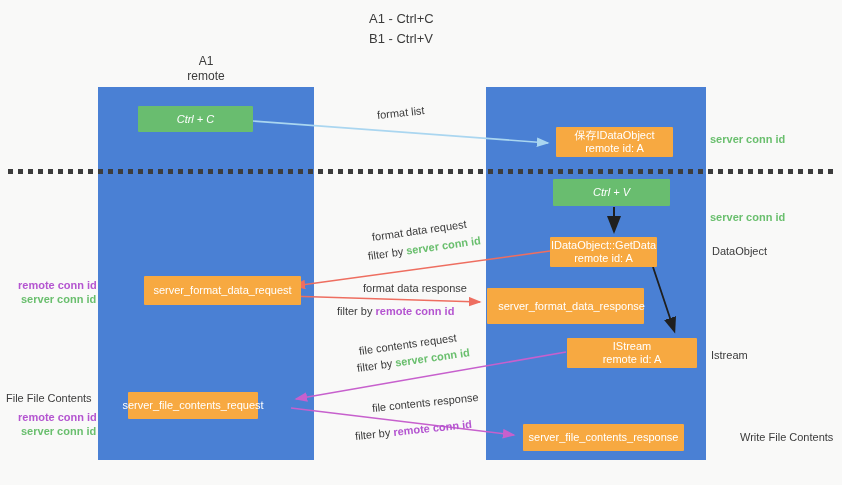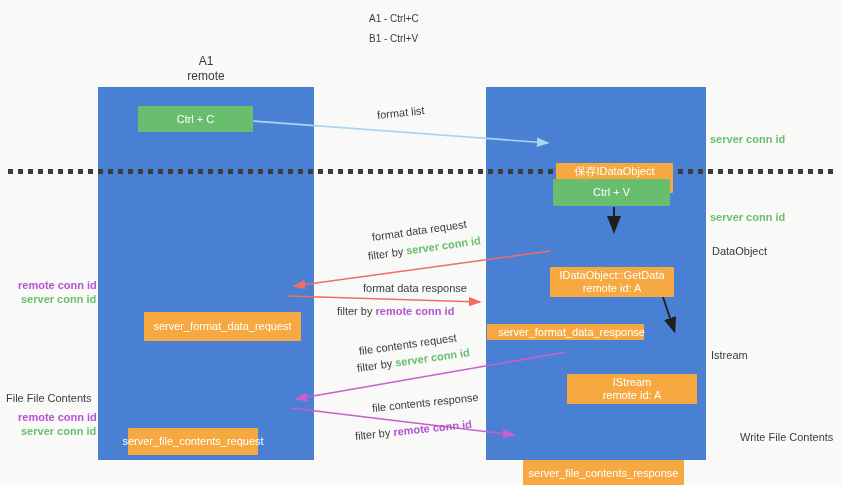--- a/index.html
+++ b/index.html
@@ -13,30 +13,30 @@
   .lifeline {
     position:absolute; top:87px; height:373px;
     background:#4a80d4;
   }
   .lifeline-header {
     position:absolute; top:54px; text-align:center;
     font-size:12px; line-height:15px; color:#3b3b3b;
   }
   .title-block {
     position:absolute; left:369px; top:9px;
-    font-size:10px; line-height:20px; color:#3b3b3b;
+    font-size:13px; line-height:20px; color:#3b3b3b;
   }
   .node {
     position:absolute; display:flex; flex-direction:column;
     align-items:center; justify-content:center;
     color:#ffffff; font-size:11px; line-height:13px;
     text-align:center; border-radius:1px;
   }
-  .node.green  { background:#69bd6f; }
-  .node.orange { background:#f7a941;margin-top:36px; }
+  .node.green  { background:#69bd6f;font-style:italic; }
+  .node.orange { background:#f7a941; }
   .flow-label {
     position:absolute; font-size:11px; color:#3b3b3b;
     white-space:nowrap; transform-origin:left center;
   }
   .side-label {
     position:absolute; font-size:11px; white-space:nowrap;
   }
   .green-text  { color:#6abf6e; font-weight:bold; }
   .purple-text { color:#b455d0; font-weight:bold; }
   .dark-text   { color:#3b3b3b; }
@@ -96,30 +96,30 @@
 
   <div class="node orange" style="left:556px; top:127px; width:117px; height:30px;">
     <div>保存IDataObject</div>
     <div>remote id: A</div>
   </div>
 
   <div class="node green" style="left:553px; top:179px; width:117px; height:27px;">
     <div>Ctrl + V</div>
   </div>
 
-  <div class="node orange" style="left:550px; top:231px; width:124px; height:30px;">
+  <div class="node orange" style="left:550px; top:237px; width:107px; height:30px;">
     <div>IDataObject::GetData</div>
     <div>remote id: A</div>
   </div>
 
   <div class="node orange" style="left:144px; top:276px; width:157px; height:29px;">
     <div>server_format_data_request</div>
   </div>
 
-  <div class="node orange" style="left:487px; top:288px; width:157px; height:16px;padding-left:12px;">
+  <div class="node orange" style="left:487px; top:288px; width:157px; height:36px;padding-left:12px;">
     <div>server_format_data_response</div>
   </div>
 
   <div class="node orange" style="left:567px; top:338px; width:130px; height:30px;">
     <div>IStream</div>
     <div>remote id: A</div>
   </div>
 
   <div class="node orange" style="left:128px; top:392px; width:130px; height:27px;">
     <div>server_file_contents_request</div>

